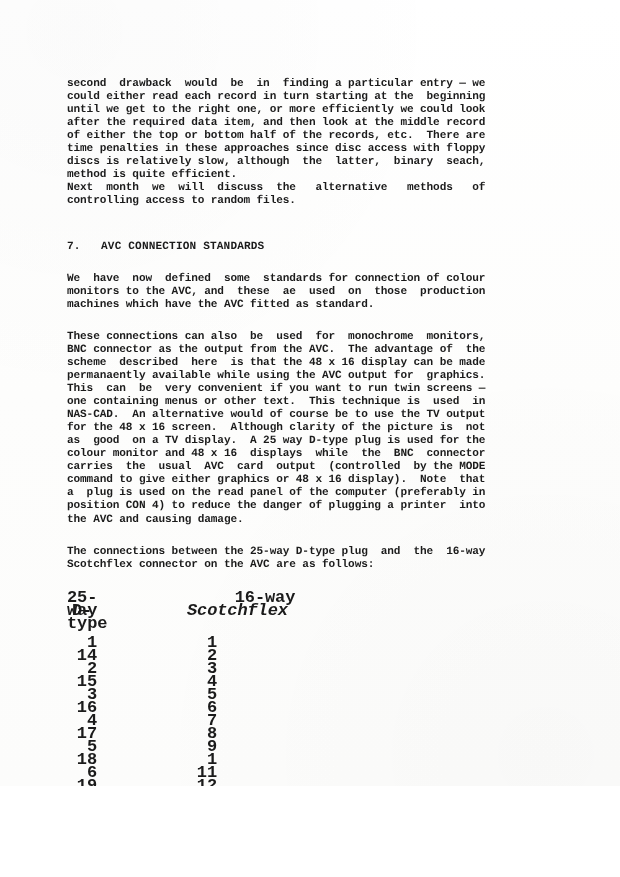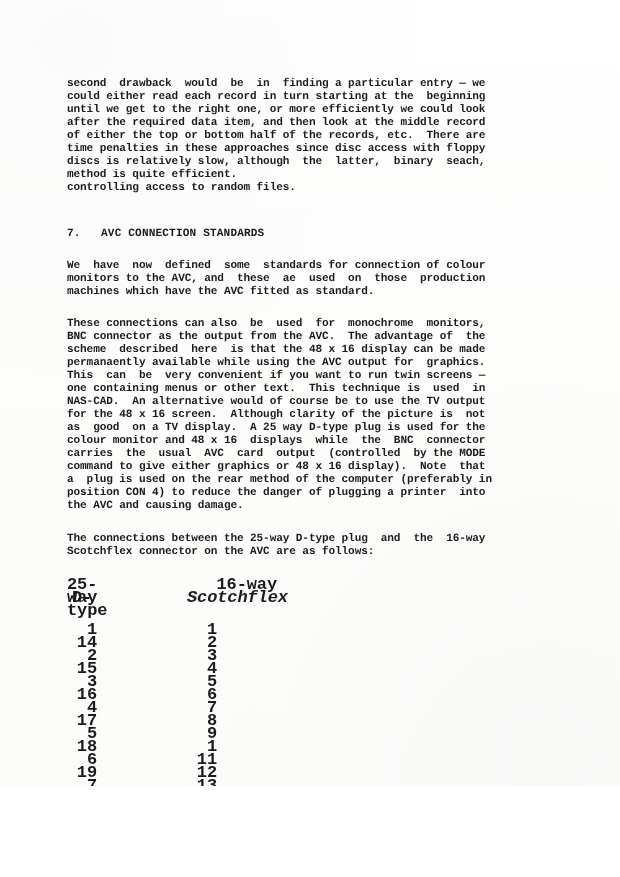--- a/index.html
+++ b/index.html
@@ -90,20 +90,21 @@
 
     <div class="block">
       <div class="line">second  drawback  would  be  in  finding a particular entry — we</div>
       <div class="line">could either read each record in turn starting at the  beginning</div>
       <div class="line">until we get to the right one, or more efficiently we could look</div>
       <div class="line">after the required data item, and then look at the middle record</div>
       <div class="line">of either the top or bottom half of the records, etc.  There are</div>
       <div class="line">time penalties in these approaches since disc access with floppy</div>
       <div class="line">discs is relatively slow, although  the  latter,  binary  seach,</div>
       <div class="line">method is quite efficient.</div>
+      <div class="line">Next  month  we  will  discuss  the   alternative   methods   of</div>
       <div class="line">controlling access to random files.</div>
     </div>
 
     <div class="gap-para"></div>
     <div class="gap-para"></div>
     <div class="gap-half"></div>
 
     <div class="block heading">
       <div class="line">7.   AVC CONNECTION STANDARDS</div>
     </div>
@@ -126,41 +127,41 @@
       <div class="line">scheme  described  here  is that the 48 x 16 display can be made</div>
       <div class="line">permanaently available while using the AVC output for  graphics.</div>
       <div class="line">This  can  be  very convenient if you want to run twin screens —</div>
       <div class="line">one containing menus or other text.  This technique is  used  in</div>
       <div class="line">NAS-CAD.  An alternative would of course be to use the TV output</div>
       <div class="line">for the 48 x 16 screen.  Although clarity of the picture is  not</div>
       <div class="line">as  good  on a TV display.  A 25 way D-type plug is used for the</div>
       <div class="line">colour monitor and 48 x 16  displays  while  the  BNC  connector</div>
       <div class="line">carries  the  usual  AVC  card  output  (controlled  by the MODE</div>
       <div class="line">command to give either graphics or 48 x 16 display).  Note  that</div>
-      <div class="line">a  plug is used on the rear method of the computer (preferably in</div>
+      <div class="line">a  plug is used on the read panel of the computer (preferably in</div>
       <div class="line">position CON 4) to reduce the danger of plugging a printer  into</div>
       <div class="line">the AVC and causing damage.</div>
     </div>
 
     <div class="gap-para"></div>
     <div class="gap-half"></div>
 
     <div class="block">
       <div class="line">The connections between the 25-way D-type plug  and  the  16-way</div>
       <div class="line">Scotchflex connector on the AVC are as follows:</div>
     </div>
 
     <div class="gap-para"></div>
     <div class="gap-half"></div>
 
     <div class="table">
       <div class="table-head">
         <div class="row">
           <div class="cell cell-dtype" style="text-align:left;">25-way</div>
-          <div class="cell cell-scotch" style="text-align:right;width:90px;">16-way</div>
+          <div class="cell cell-scotch" style="text-align:center;width:90px;margin-left:33px;">16-way</div>
         </div>
         <div class="row">
           <div class="cell cell-dtype" style="text-align:center;">D-type</div>
           <div class="cell cell-scotch" style="text-align:left;width:90px;font-style:italic;">Scotchflex</div>
         </div>
       </div>
 
       <div class="gap-para"></div>
       <div class="gap-half"></div>
 

